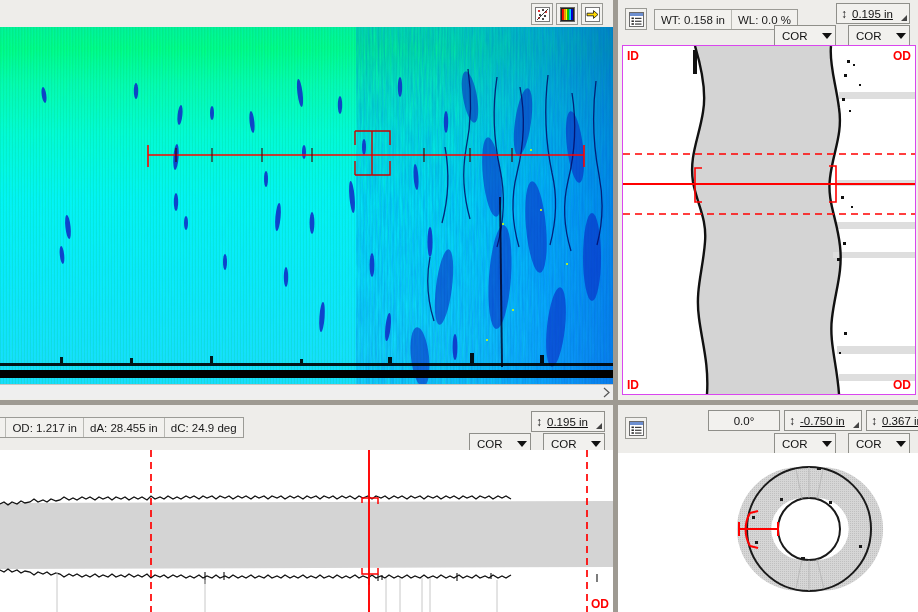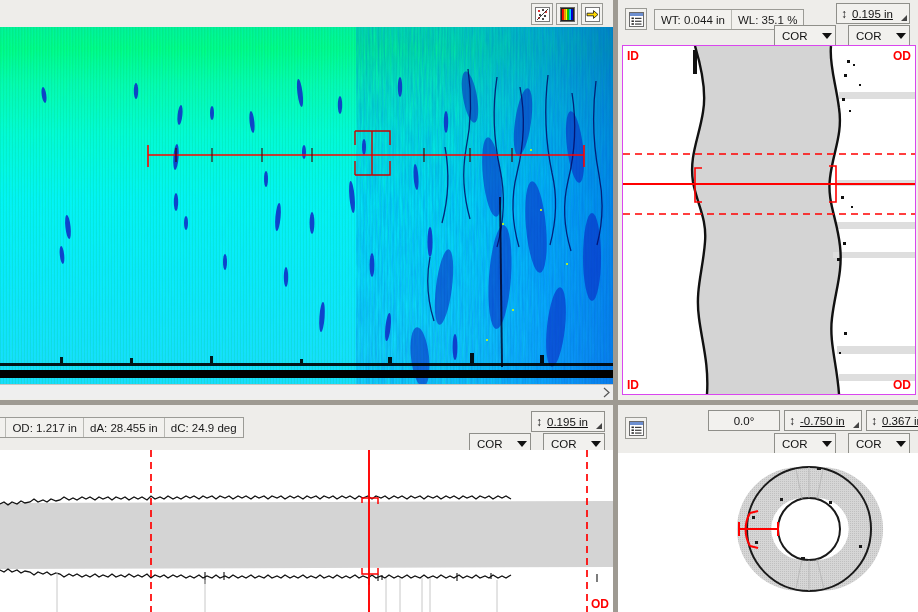--- a/index.html
+++ b/index.html
@@ -256,22 +256,22 @@
           <rect x="2.5" y="5.5" width="2.4" height="1.6" fill="#2a2a2a"></rect>
           <rect x="6" y="5.8" width="6.5" height="1.1" fill="#2a2a2a"></rect>
           <rect x="2.5" y="8.4" width="2.4" height="1.6" fill="#2a2a2a"></rect>
           <rect x="6" y="8.7" width="6.5" height="1.1" fill="#2a2a2a"></rect>
           <rect x="2.5" y="11.2" width="2.4" height="1.6" fill="#2a2a2a"></rect>
           <rect x="6" y="11.5" width="6.5" height="1.1" fill="#2a2a2a"></rect>
         </svg>
       </div>
 
       <div class="fieldgroup" style="position:absolute;left:36px;top:9px;">
-        <div class="cell">WT: 0.044 in</div>
-        <div class="cell">WL: 35.1 %</div>
+        <div class="cell">WT: 0.158 in</div>
+        <div class="cell">WL: 0.0 %</div>
       </div>
 
       <div class="spin" style="position:absolute;right:8px;top:3px;width:74px;">
         <span class="ud">↕</span>
         <span class="cap">0.195 in</span>
         <span class="corner"></span>
       </div>
 
       <div class="combo" style="position:absolute;right:82px;top:25px;">
         <span class="cap">COR</span>

